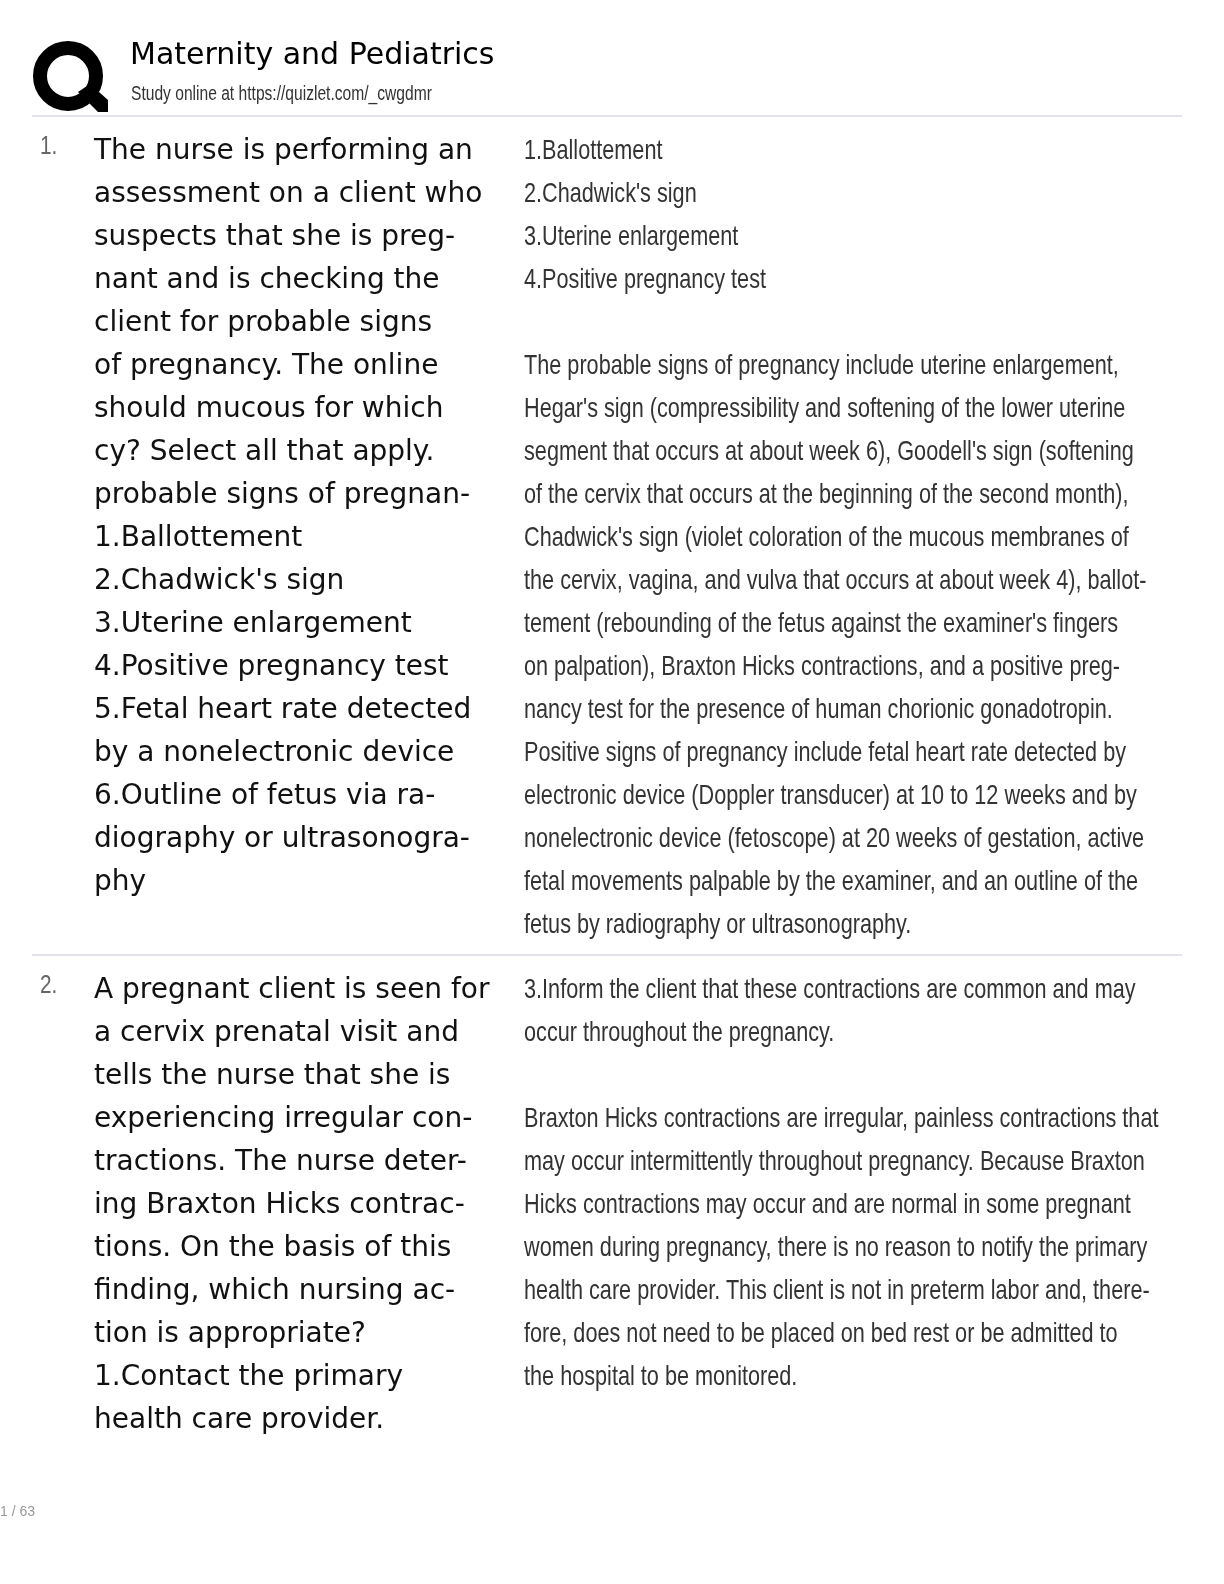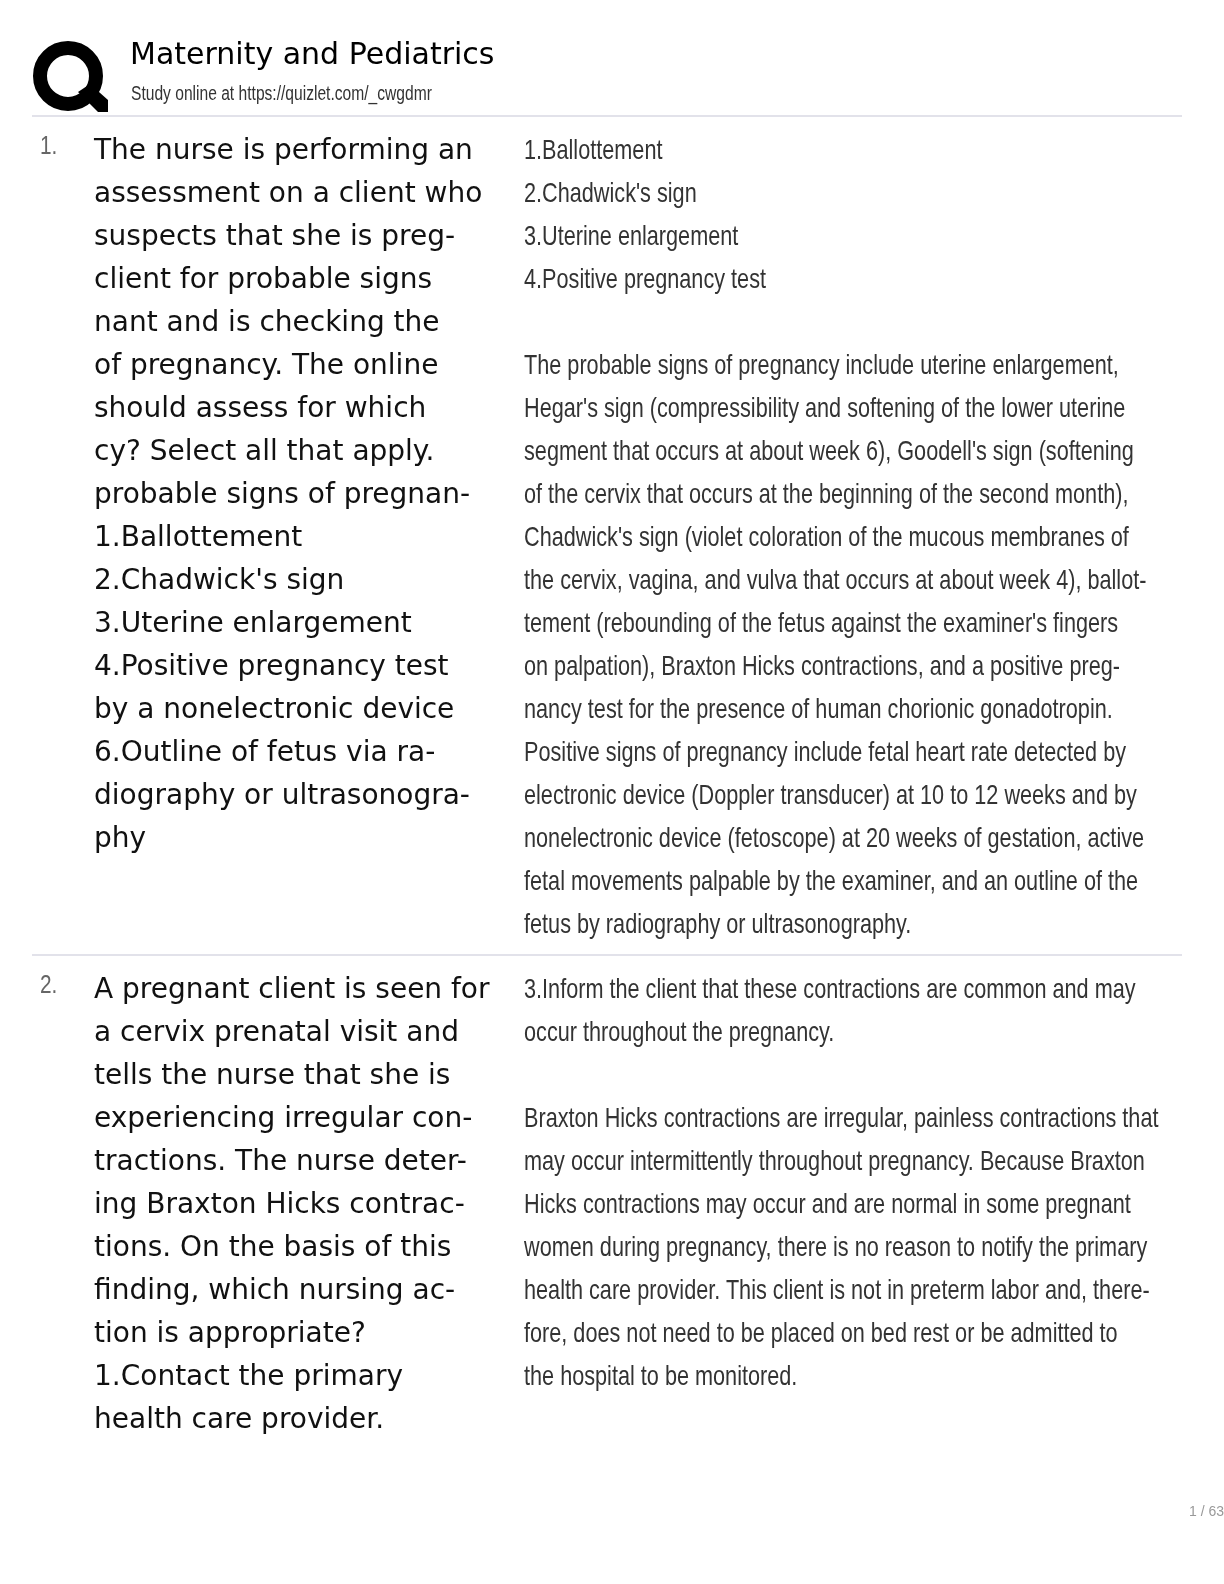--- a/index.html
+++ b/index.html
@@ -9,21 +9,21 @@
   .title { position: absolute; left: 98px; top: 2px; font-family: "DejaVu Sans", sans-serif; font-size: 30px; color: #000000; letter-spacing: 0px; white-space: nowrap; }
   .subtitle { position: absolute; left: 99px; top: 48px; font-family: "Liberation Sans", sans-serif; font-size: 20px; color: #333; white-space: nowrap; transform: scaleX(0.78); transform-origin: left top; font-weight: 300; }
   .divider { position: absolute; left: 32px; width: 1150px; height: 2px; background: #e2e2ea; }
   .card { position: absolute; left: 32px; width: 1150px; }
   .num { position: absolute; left: 8px; top: 2px; font-family: "Liberation Sans", sans-serif; font-size: 26px; color: #666; transform: scaleX(0.8); transform-origin: left top; }
   .question { position: absolute; left: 62px; top: 0; width: 410px; font-family: "DejaVu Sans", sans-serif; font-size: 28px; line-height: 43px; color: #111; }
   .question div { white-space: nowrap; }
   .answer { position: absolute; left: 492px; top: 0; width: 660px; font-family: "Liberation Sans", sans-serif; font-size: 28.5px; line-height: 43px; color: #333; }
   .answer div { white-space: nowrap; transform: scaleX(0.76); transform-origin: left top; height: 43px; }
   .gap { height: 43px; }
-  .footer { position: absolute; left: 0; width: 1224px; top: 1503px; text-align: right; font-family: "Liberation Sans", sans-serif; font-size: 14px; color: #999; }
+  .footer { position: absolute; left: 0; width: 1224px; top: 1503px; text-align: left; font-family: "Liberation Sans", sans-serif; font-size: 14px; color: #999; }
 </style>
 </head>
 <body>
 
 <div class="header">
   <svg class="logo" viewBox="0 0 76 76">
     <circle cx="36" cy="36" r="28" fill="none" stroke="#000" stroke-width="14"></circle>
     <path d="M46 52 L66 72 L76 72 L76 60 L58 44 Z" fill="#000"></path>
   </svg>
   <div class="title">Maternity and Pediatrics</div>
@@ -31,30 +31,31 @@
 </div>
 
 <div class="divider" style="top:115px;"></div>
 
 <div class="card" style="top:128px;">
   <div class="num">1.</div>
   <div class="question" id="q0">
       <div>The nurse is performing an</div>
       <div>assessment on a client who</div>
       <div>suspects that she is preg-</div>
+      <div>nant and is checking the</div>
       <div>client for probable signs</div>
-      <div>nant and is checking the</div>
       <div>of pregnancy. The online</div>
-      <div>should assess for which</div>
+      <div>should mucous for which</div>
       <div>cy? Select all that apply.</div>
       <div>probable signs of pregnan-</div>
       <div>1.Ballottement</div>
       <div>2.Chadwick's sign</div>
       <div>3.Uterine enlargement</div>
       <div>4.Positive pregnancy test</div>
+      <div>5.Fetal heart rate detected</div>
       <div>by a nonelectronic device</div>
       <div>6.Outline of fetus via ra-</div>
       <div>diography or ultrasonogra-</div>
       <div>phy</div>
     </div>
   <div class="answer" id="a0">
       <div>1.Ballottement</div>
       <div>2.Chadwick's sign</div>
       <div>3.Uterine enlargement</div>
       <div>4.Positive pregnancy test</div>

